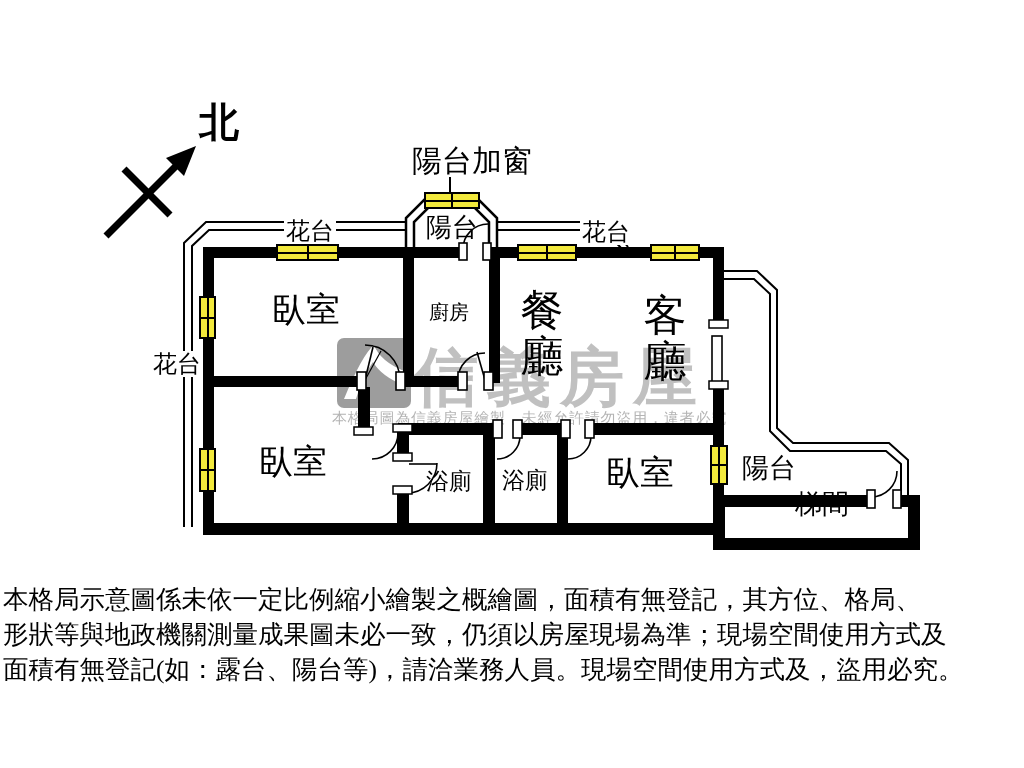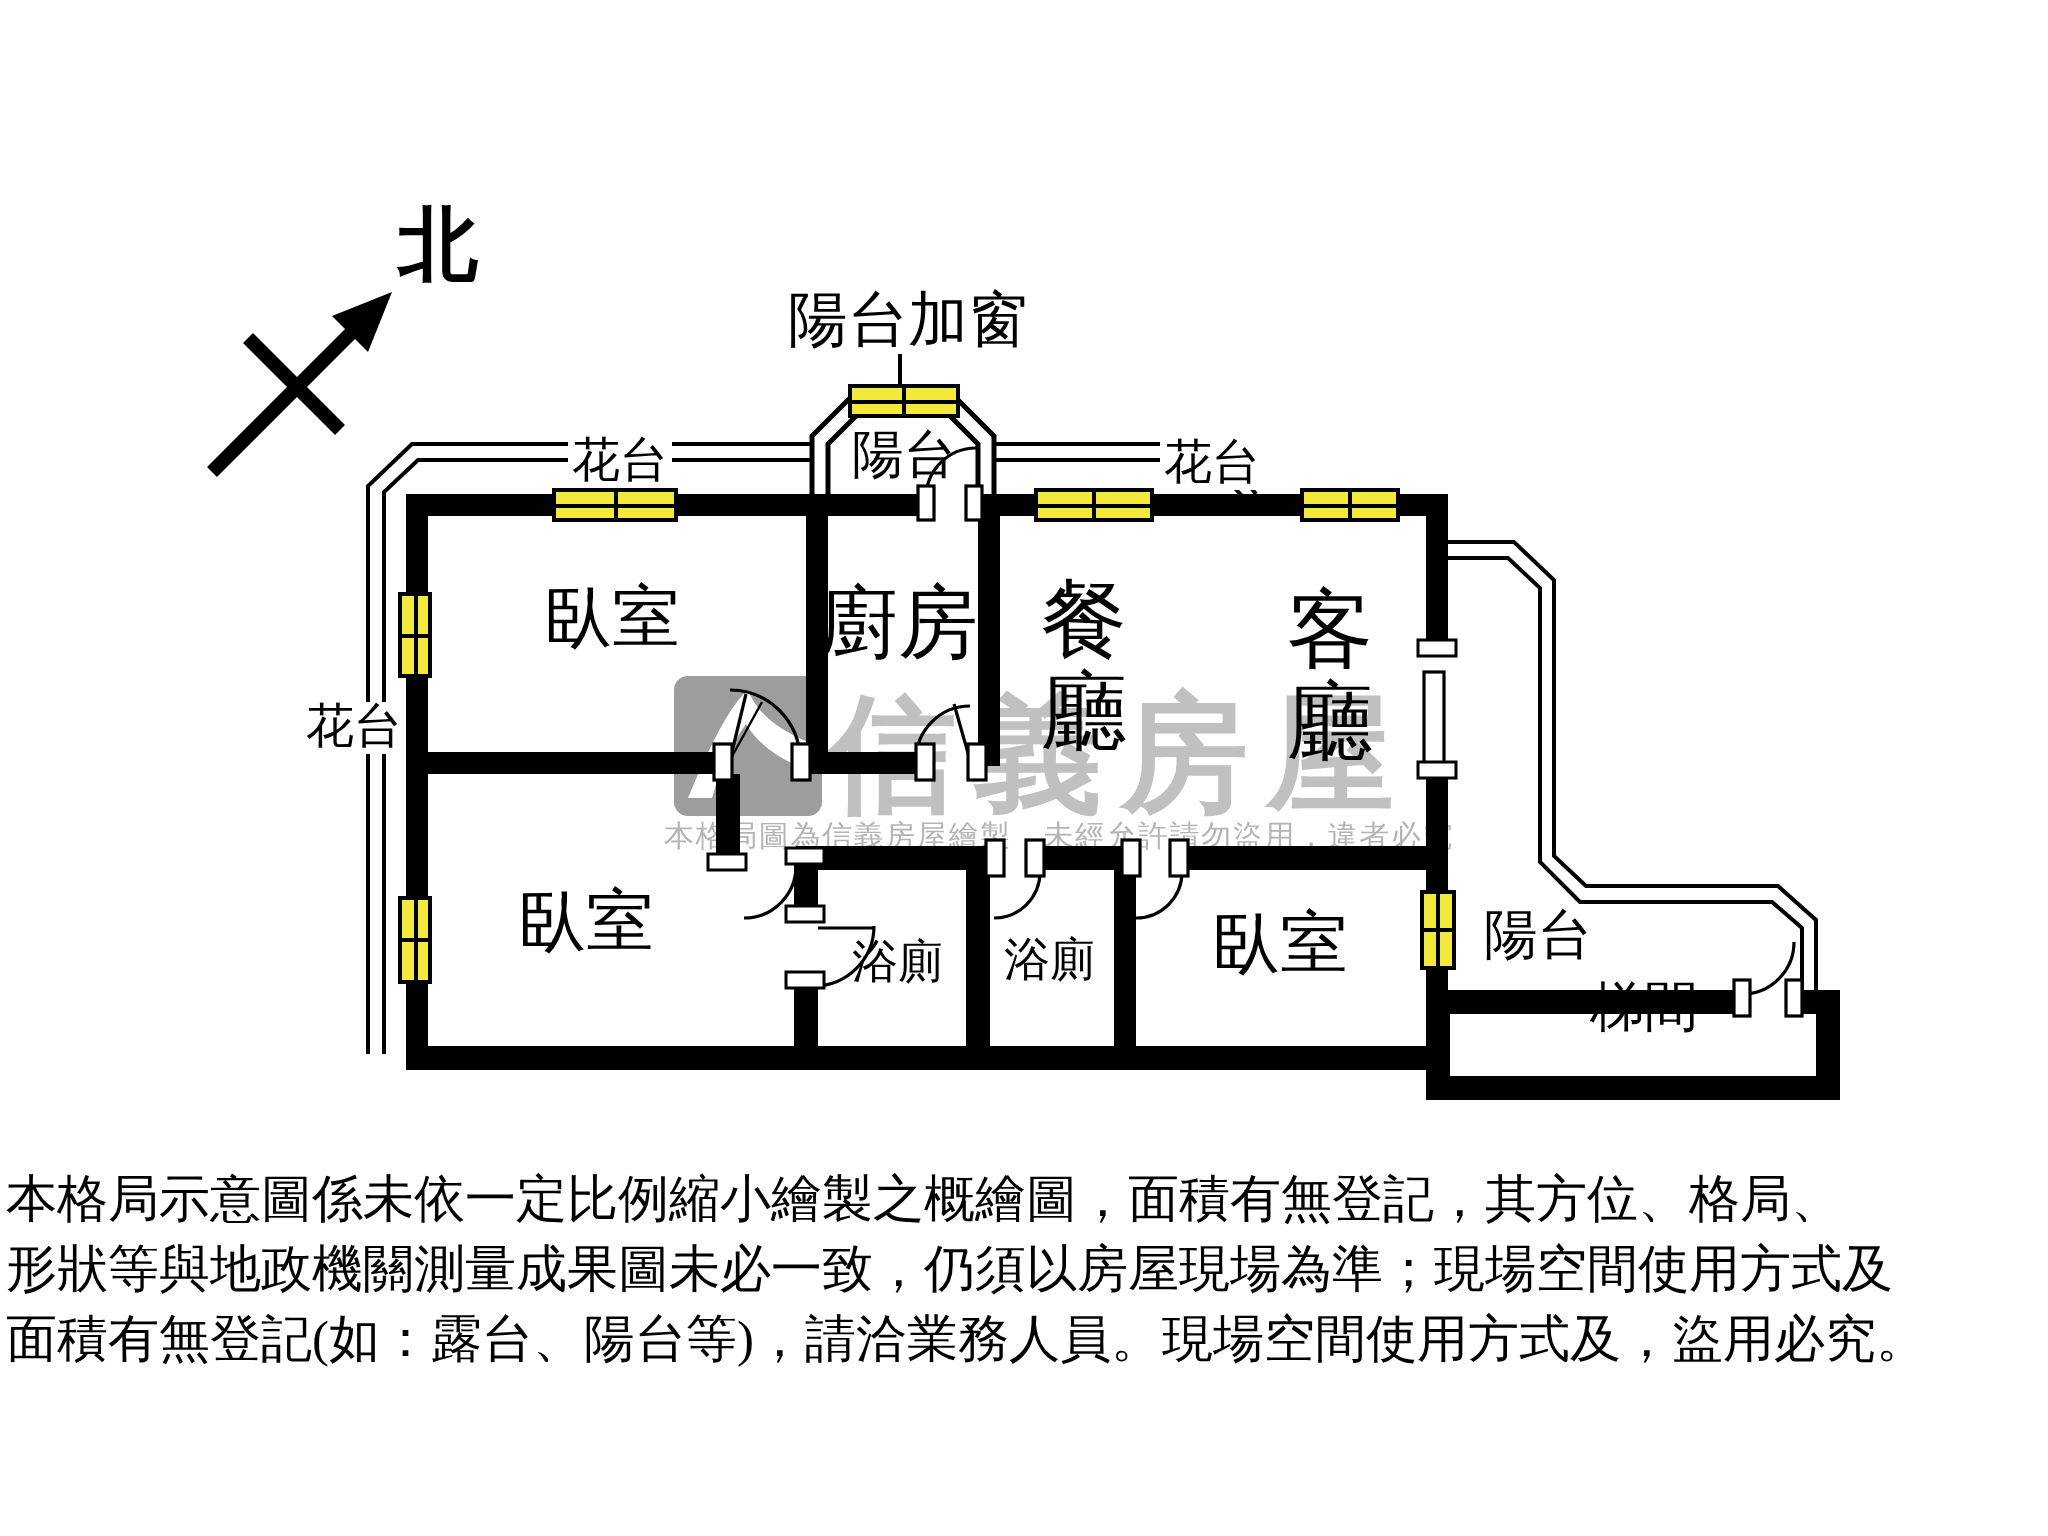--- a/index.html
+++ b/index.html
@@ -17,21 +17,21 @@
   .win{position:absolute;background:#f2e93c;border:2px solid #000;box-sizing:border-box;z-index:5;}
   .win .mh{position:absolute;left:-1px;right:-1px;top:50%;height:2px;margin-top:-1px;background:#000;}
   .win .mv{position:absolute;top:-1px;bottom:-1px;left:50%;width:2px;margin-left:-1px;background:#000;}
   
   .lbl{position:absolute;transform:translate(-50%,-50%);color:#000;white-space:nowrap;z-index:6;line-height:1;}
   .lbl.bg{background:#fff;padding:1px 2px;}
   .stack{white-space:normal;word-break:break-all;text-align:center;line-height:1.06;}
   #lbl-north{font-size:40px;font-weight:bold;}
   #lbl-balwin{font-size:30px;}
   .fs34{font-size:34px;text-align:center;}
-  .fs32{font-size:40px;}
+  .fs32{font-size:20px;}
   .fs29{font-size:23px;text-align:center;}
   .fs27{font-size:27px;}
   .fs26{font-size:26px;}
   .fs24{font-size:24px;}
   .fs44{font-size:43px;}
   
   #disclaimer{position:absolute;left:3px;top:582px;width:1020px;z-index:6;color:#000;
               font-size:25.5px;line-height:35px;letter-spacing:0px;}
   #disclaimer div{white-space:nowrap;}
 </style>
@@ -169,21 +169,21 @@
   <div class="win" style="left:199px;top:448px;width:17px;height:44px">
       <div class="mh"></div>
       <div class="mv"></div>
     </div>
   <div class="win" style="left:710px;top:445px;width:18px;height:40px">
       <div class="mh"></div>
       <div class="mv"></div>
     </div>
 
   <div class="lbl" id="lbl-north" style="left:219px;top:123px">北</div>
-  <div class="lbl" id="lbl-balwin" style="left:454px;top:161px">陽台加窗</div>
+  <div class="lbl" id="lbl-balwin" style="left:472px;top:161px">陽台加窗</div>
 
   <div class="lbl fs34" style="left:306px;top:310px">臥室</div>
   <div class="lbl fs32" style="left:449px;top:312px">廚房</div>
   <div class="lbl fs44 stack" style="left:665px;top:339px;width:46px">客廳</div>
   <div class="lbl fs44 stack" style="left:542px;top:334px;width:46px">餐廳</div>
   <div class="lbl fs34" style="left:293px;top:462px">臥室</div>
   <div class="lbl fs29" style="left:449px;top:481px">浴廁</div>
   <div class="lbl fs29" style="left:525px;top:480px">浴廁</div>
   <div class="lbl fs34" style="left:640px;top:473px">臥室</div>
   <div class="lbl fs27" style="left:822px;top:504px">梯間</div>

